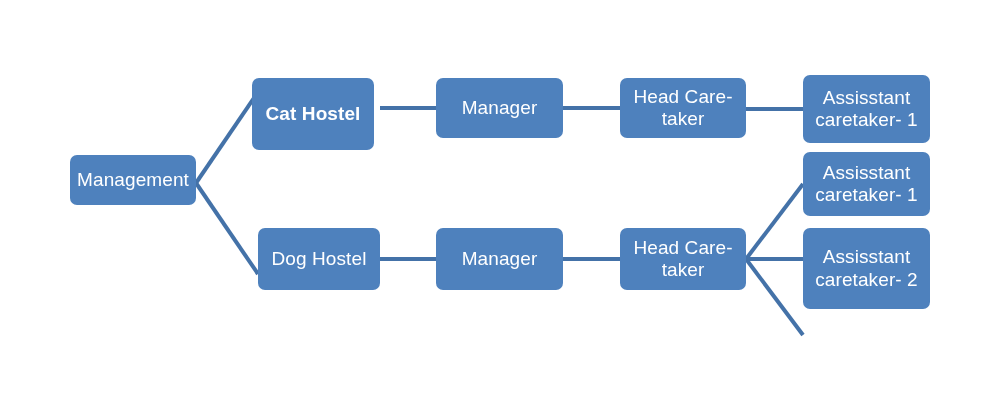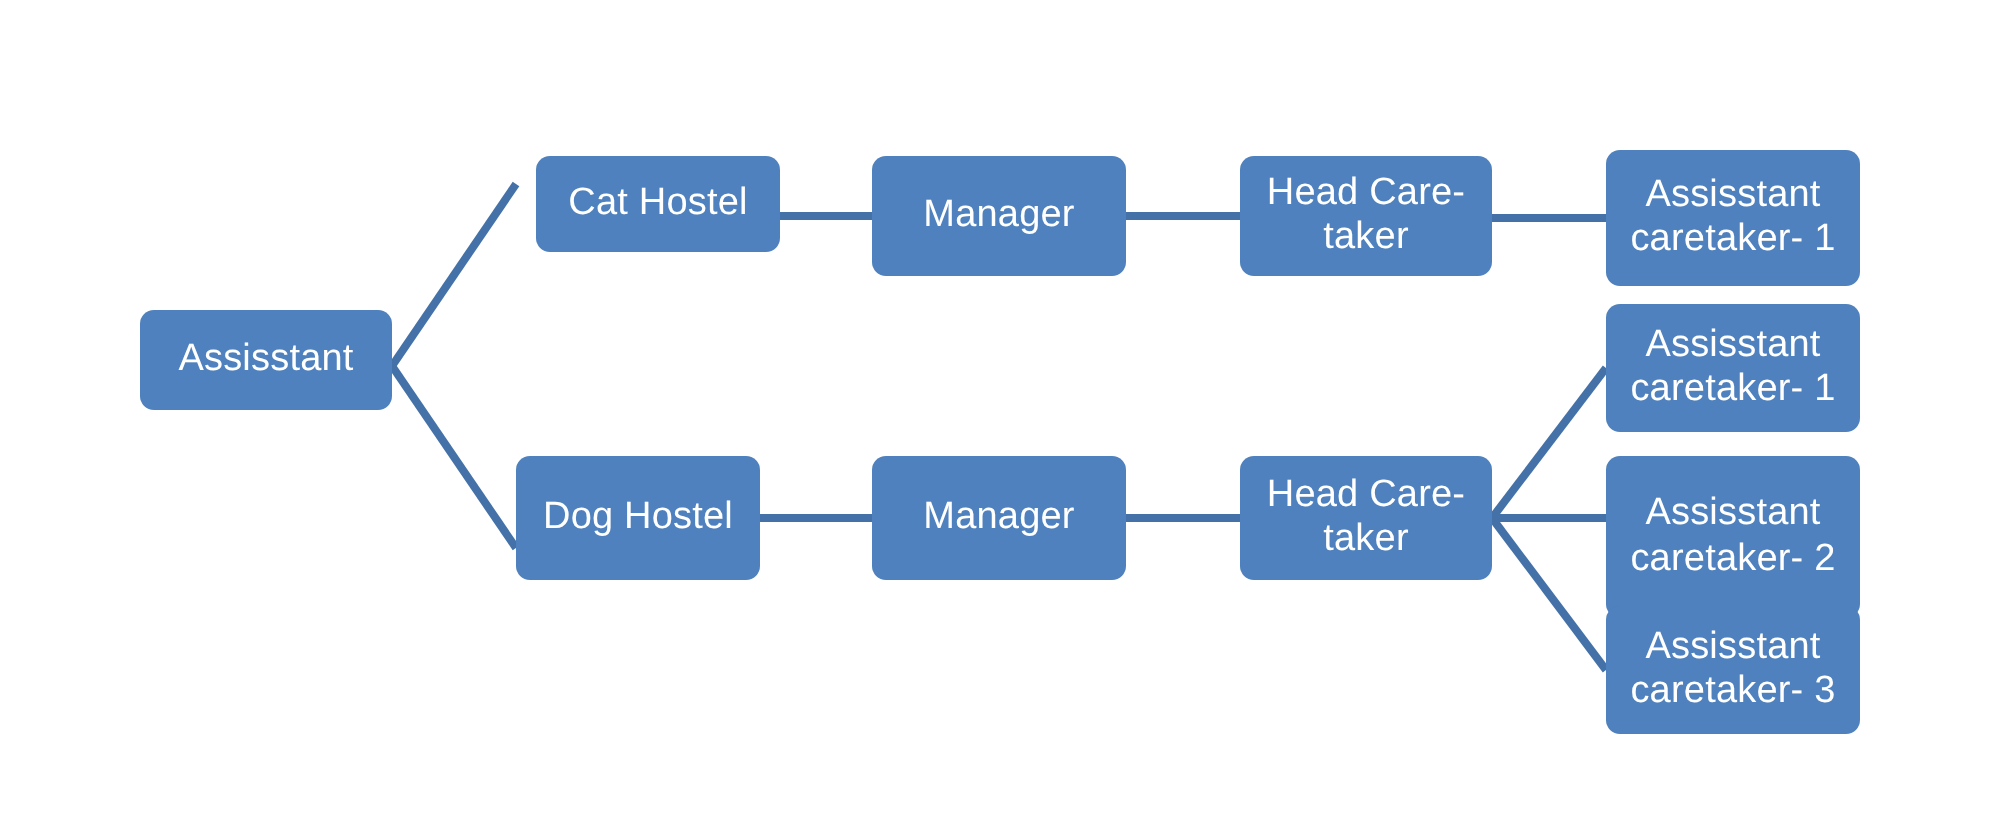--- a/index.html
+++ b/index.html
@@ -55,23 +55,23 @@
       <line x1="380" y1="108" x2="436" y2="108" stroke="#4472A8" stroke-width="4" stroke-linecap="butt"></line>
       <line x1="563" y1="108" x2="620" y2="108" stroke="#4472A8" stroke-width="4" stroke-linecap="butt"></line>
       <line x1="746" y1="109" x2="803" y2="109" stroke="#4472A8" stroke-width="4" stroke-linecap="butt"></line>
       <line x1="380" y1="259" x2="436" y2="259" stroke="#4472A8" stroke-width="4" stroke-linecap="butt"></line>
       <line x1="563" y1="259" x2="620" y2="259" stroke="#4472A8" stroke-width="4" stroke-linecap="butt"></line>
       <line x1="746" y1="259" x2="803" y2="184" stroke="#4472A8" stroke-width="4" stroke-linecap="butt"></line>
       <line x1="746" y1="259" x2="803" y2="259" stroke="#4472A8" stroke-width="4" stroke-linecap="butt"></line>
       <line x1="746" y1="259" x2="803" y2="335" stroke="#4472A8" stroke-width="4" stroke-linecap="butt"></line>
     </svg>
 <div class="node" style="left: 70px; top: 155px; width: 126px; height: 50px; background: rgb(78, 129, 189); color: rgb(255, 255, 255);">
-      <span>Assisstant</span>
+      <span>Management</span>
     </div>
-    <div class="node" style="left: 268px; top: 78px; width: 122px; height: 48px; background: rgb(78, 129, 189); color: rgb(255, 255, 255);">
+    <div class="node" style="left: 252px; top: 78px; width: 122px; height: 72px; background: rgb(78, 129, 189); color: rgb(255, 255, 255); font-weight: bold;">
       <span>Cat Hostel</span>
     </div>
     <div class="node" style="left: 258px; top: 228px; width: 122px; height: 62px; background: rgb(78, 129, 189); color: rgb(255, 255, 255); justify-content: center;">
       <span>Dog Hostel</span>
     </div>
     <div class="node" style="left: 436px; top: 78px; width: 127px; height: 60px; background: rgb(78, 129, 189); color: rgb(255, 255, 255);">
       <span>Manager</span>
     </div>
     <div class="node" style="left: 436px; top: 228px; width: 127px; height: 62px; background: rgb(78, 129, 189); color: rgb(255, 255, 255);">
       <span>Manager</span>
@@ -84,16 +84,13 @@
     </div>
     <div class="node" style="left: 803px; top: 75px; width: 127px; height: 68px; background: rgb(78, 129, 189); color: rgb(255, 255, 255);">
       <span>Assisstant caretaker- 1</span>
     </div>
     <div class="node" style="left: 803px; top: 152px; width: 127px; height: 64px; background: rgb(78, 129, 189); color: rgb(255, 255, 255);">
       <span>Assisstant caretaker- 1</span>
     </div>
     <div class="node" style="left: 803px; top: 228px; width: 127px; height: 81px; background: rgb(78, 129, 189); color: rgb(255, 255, 255);">
       <span>Assisstant caretaker- 2</span>
     </div>
-    <div class="node" style="left: 803px; top: 303px; width: 127px; height: 64px; background: rgb(78, 129, 189); color: rgb(255, 255, 255);">
-      <span>Assisstant caretaker- 3</span>
-    </div>
   </div>
 
 </body></html>

